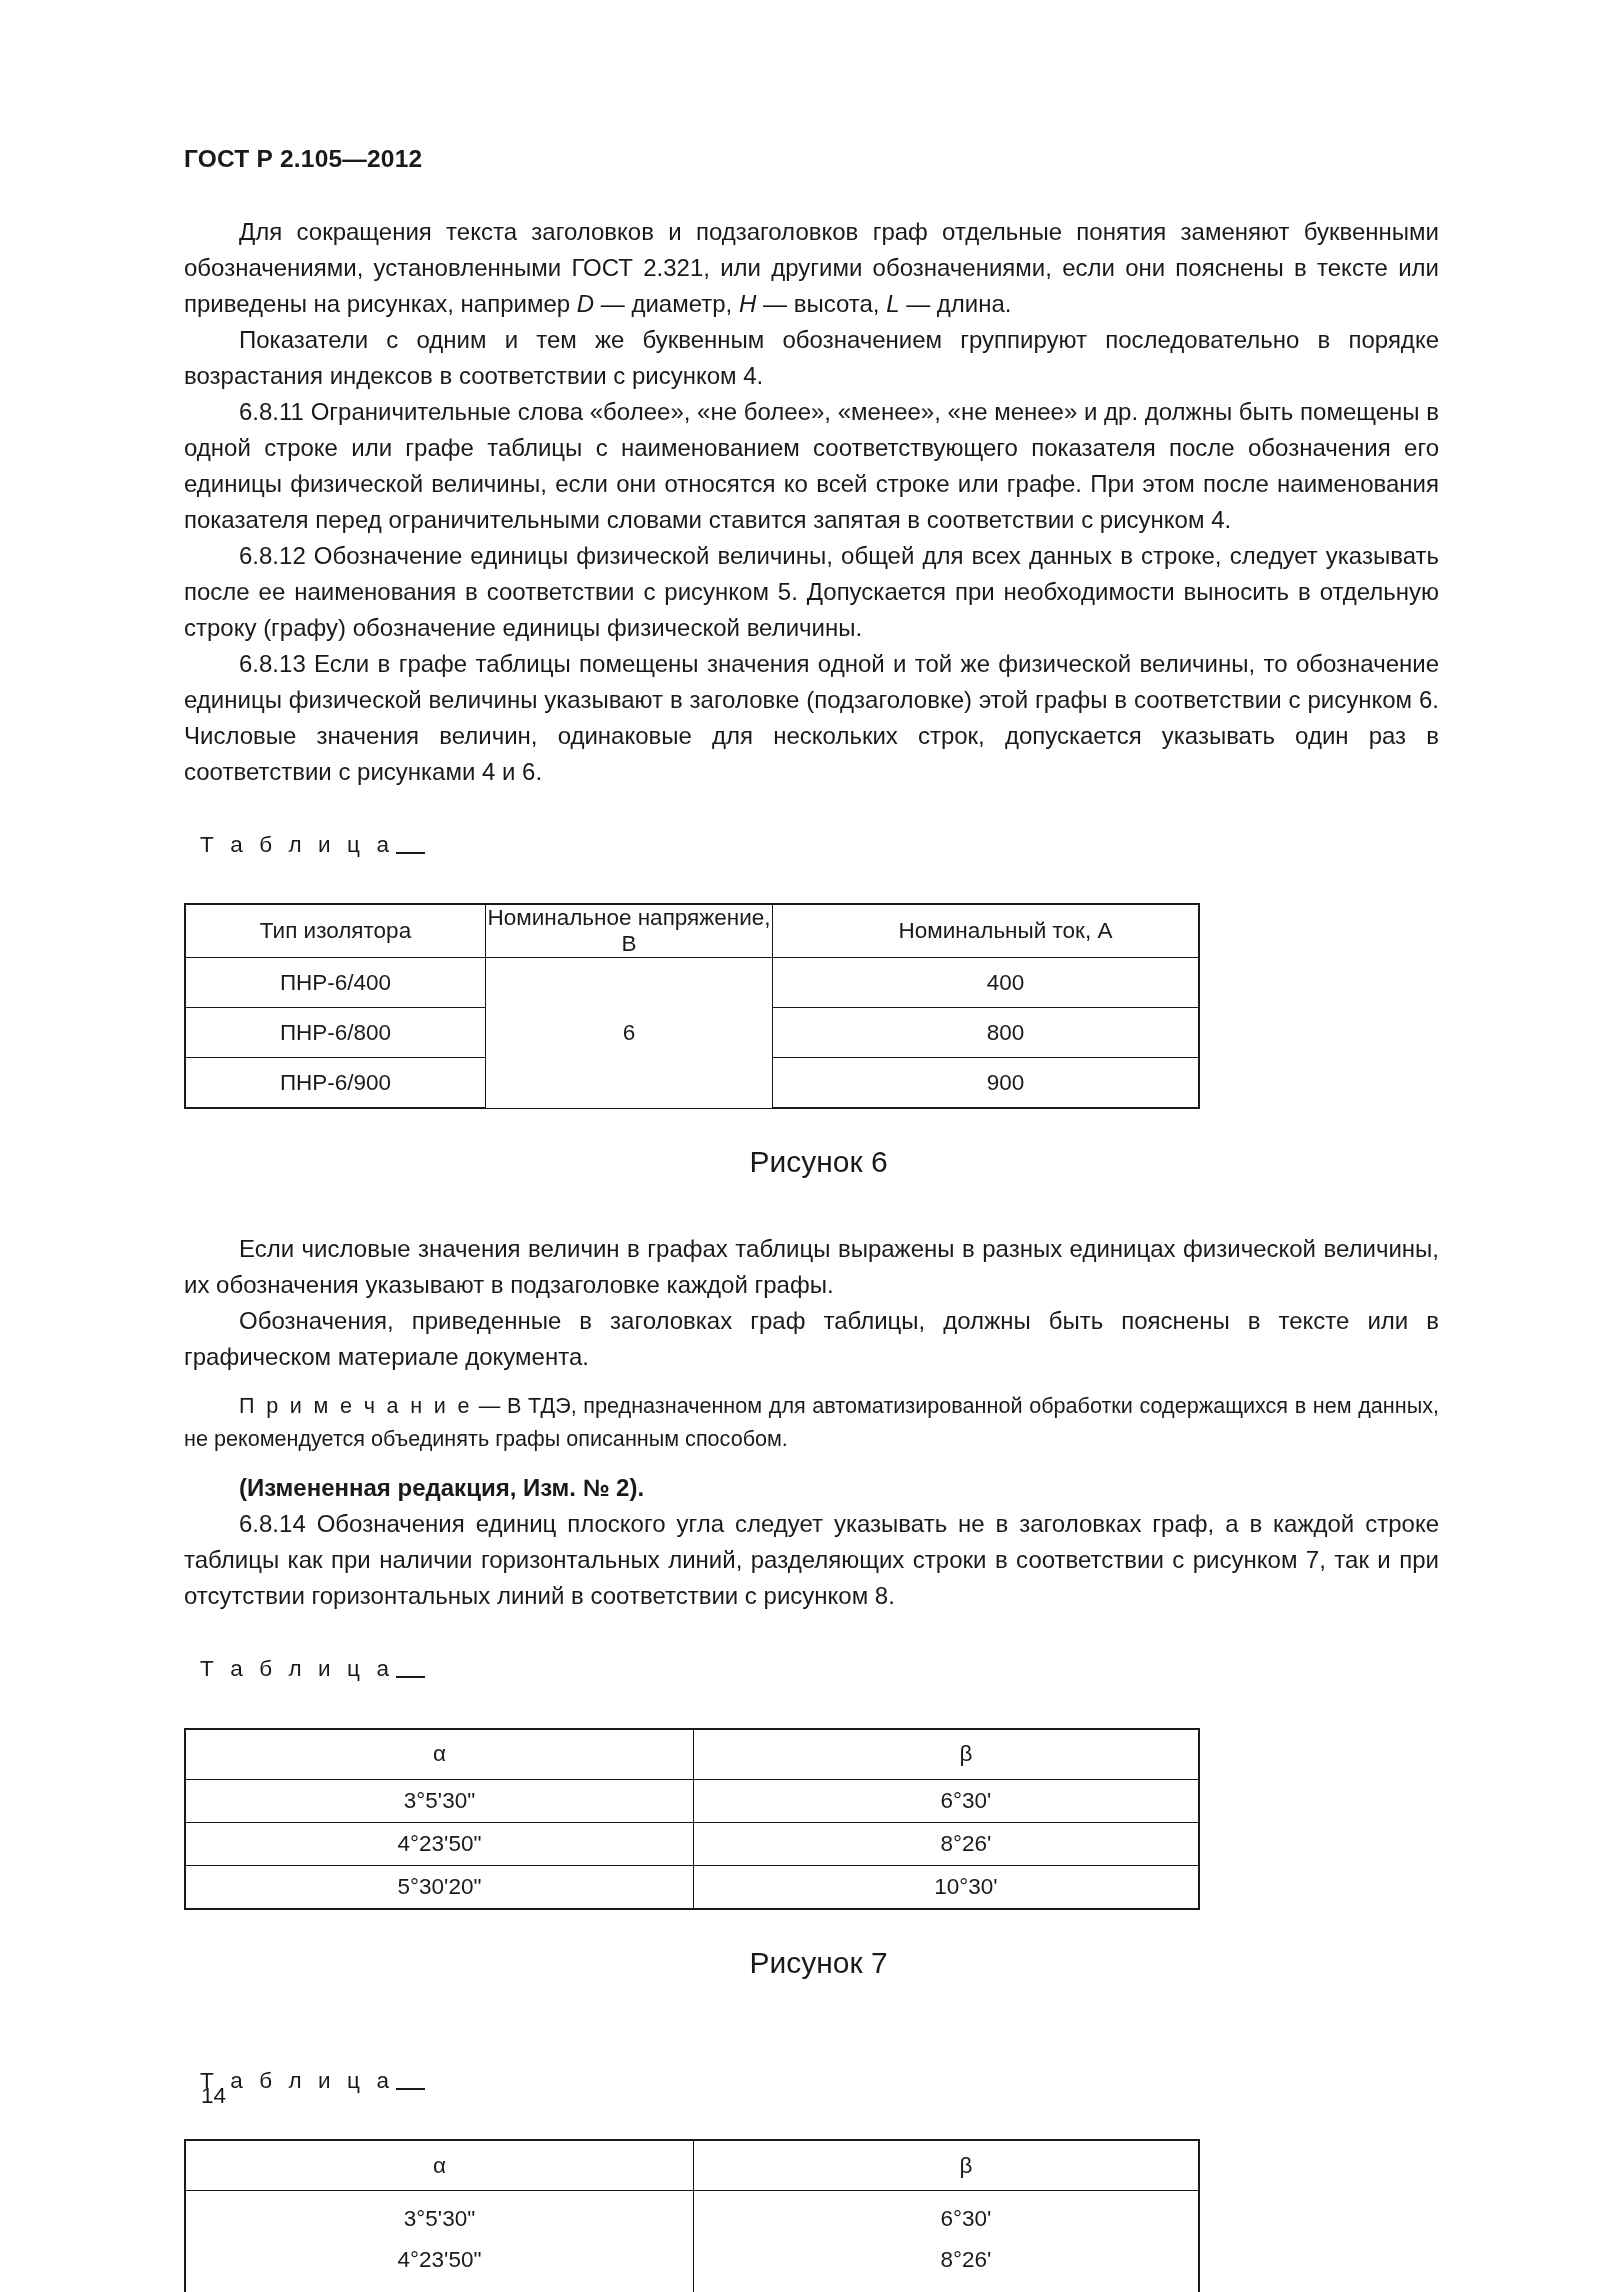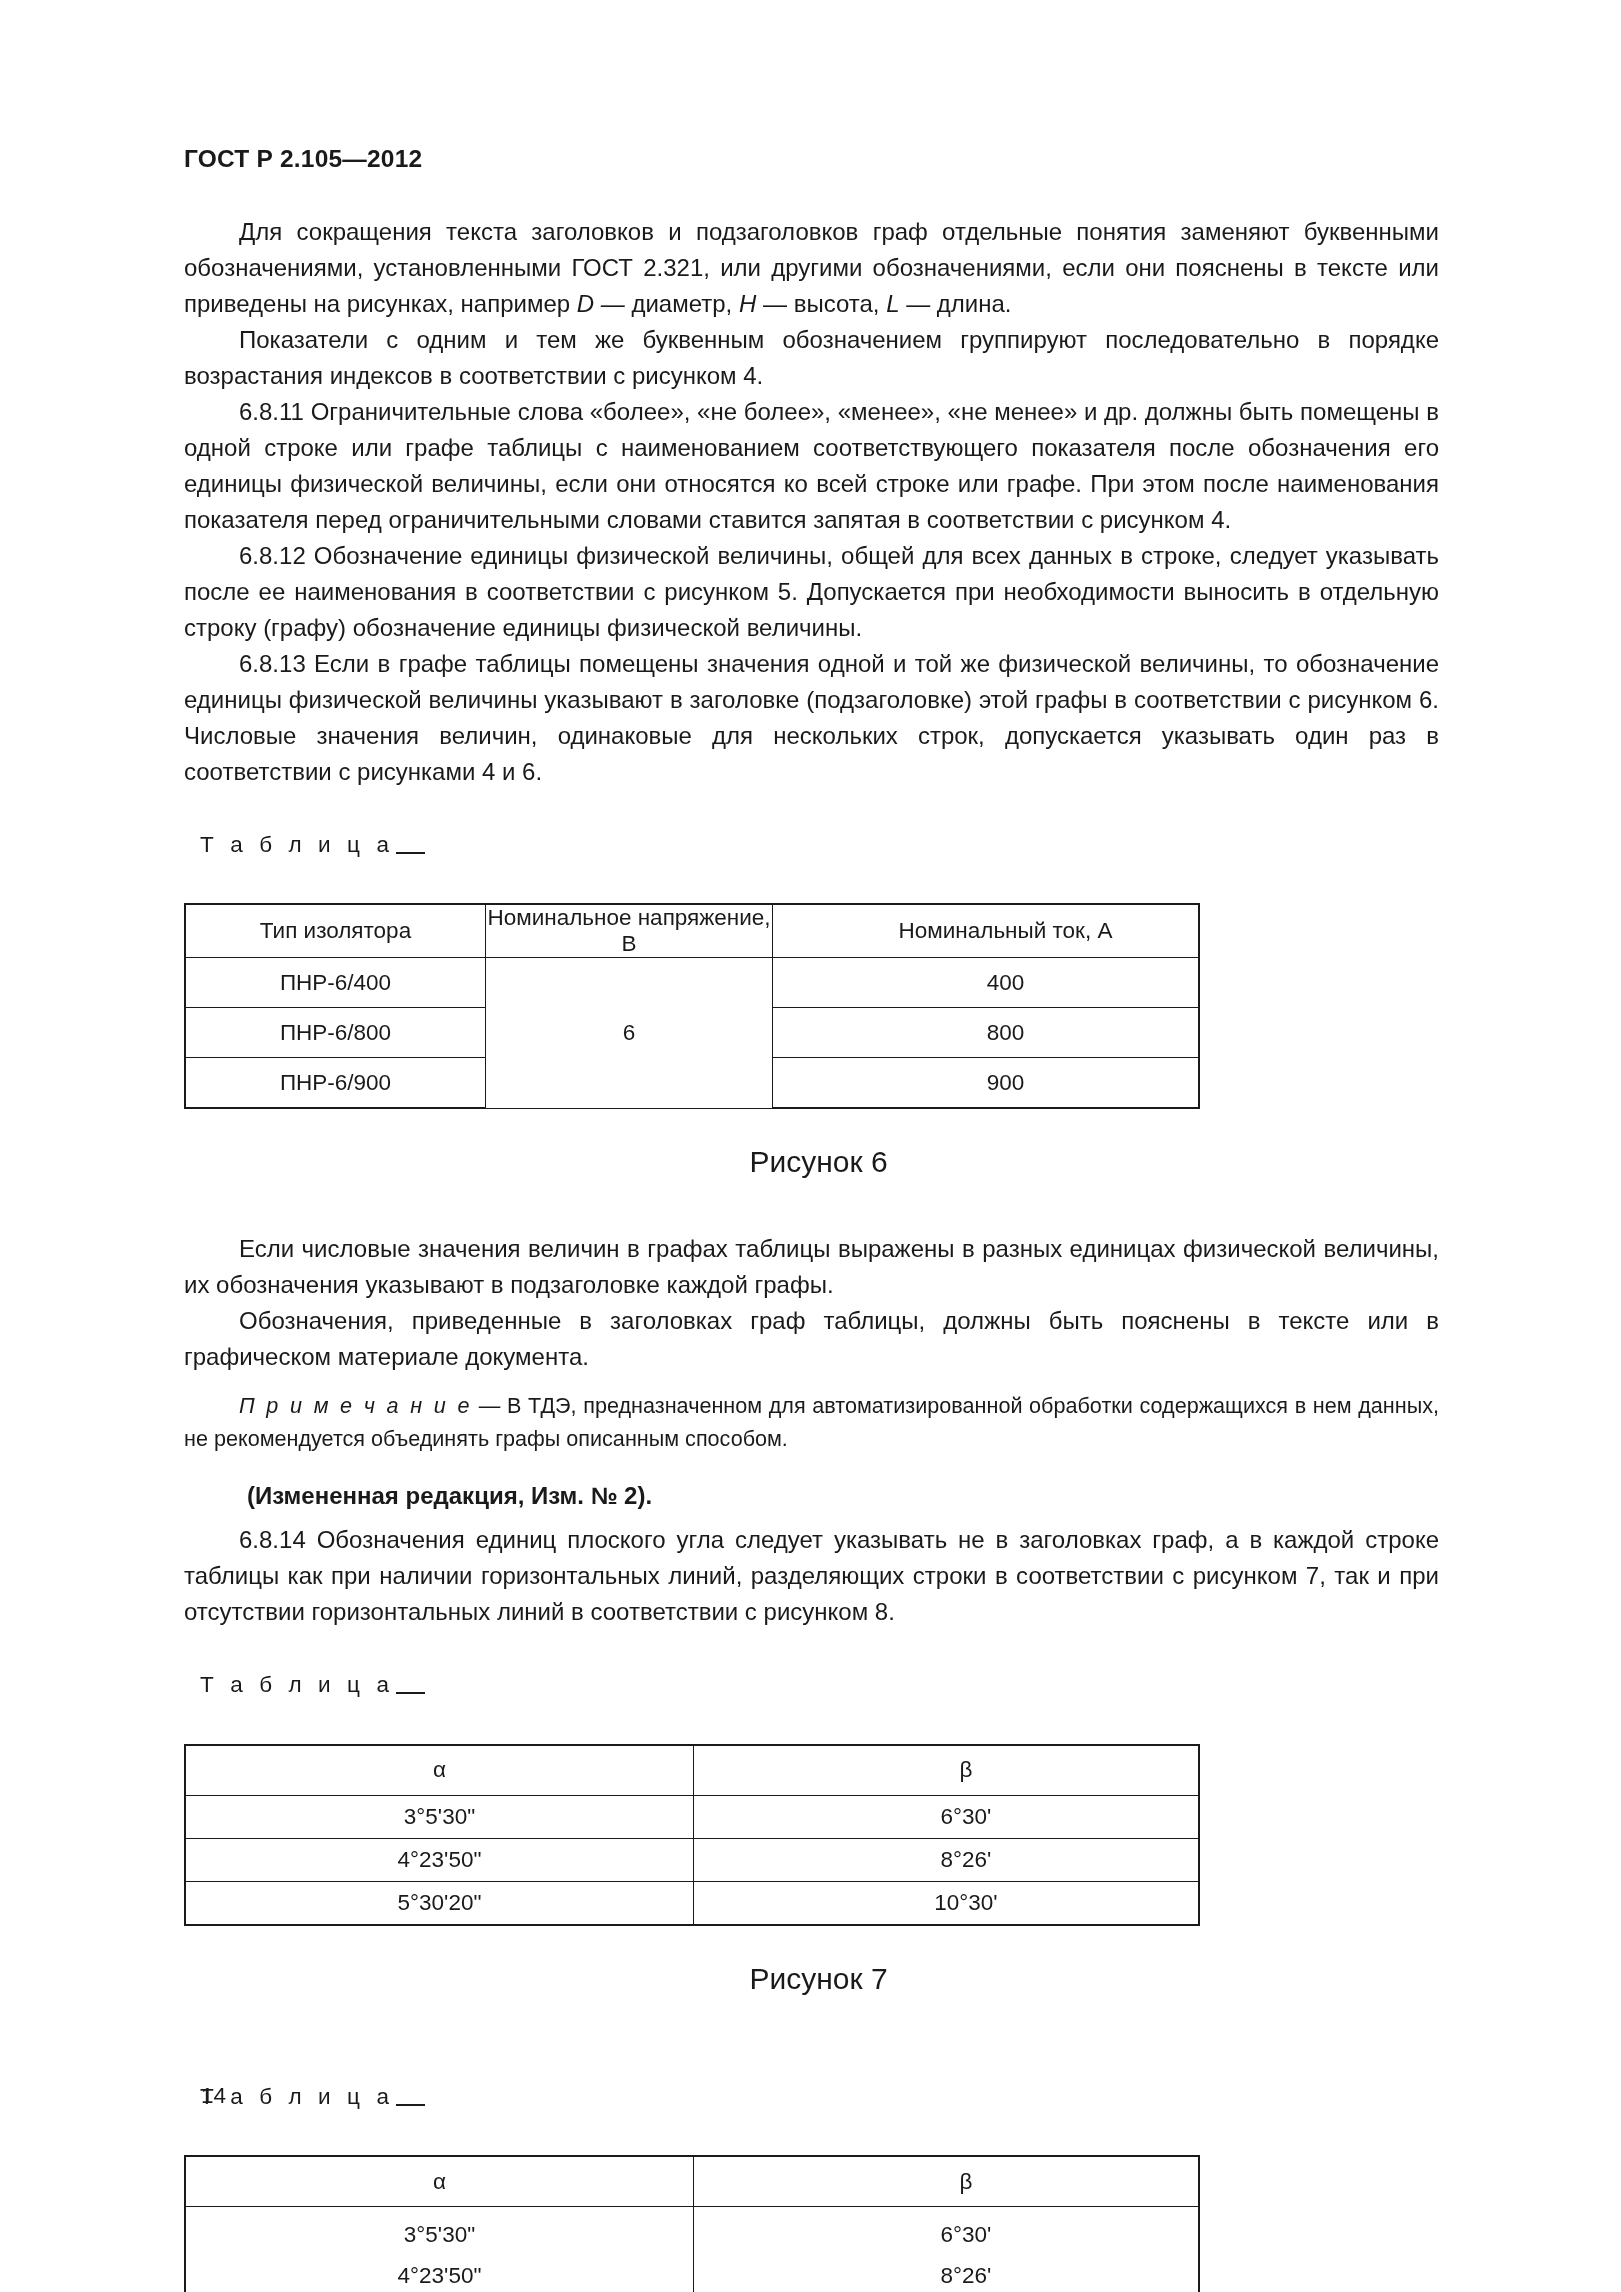--- a/index.html
+++ b/index.html
@@ -58,25 +58,24 @@
   
   p.note {
     margin: 0;
     font-size: 21.6px;
     line-height: 33px;
     text-align: justify;
     text-indent: 55px;
   }
   .note-lead {
     letter-spacing: 2.5px;
-    font-style: italic;
   }
 
   p.bold-line {
-    margin: 8px;
+    margin: 0;
     font-size: 24px;
     line-height: 36px;
     font-weight: bold;
     text-indent: 55px;
   }
 
   .vspace-s { height: 17.6px; }
   .vspace-m { height: 25.5px; }
 
   

